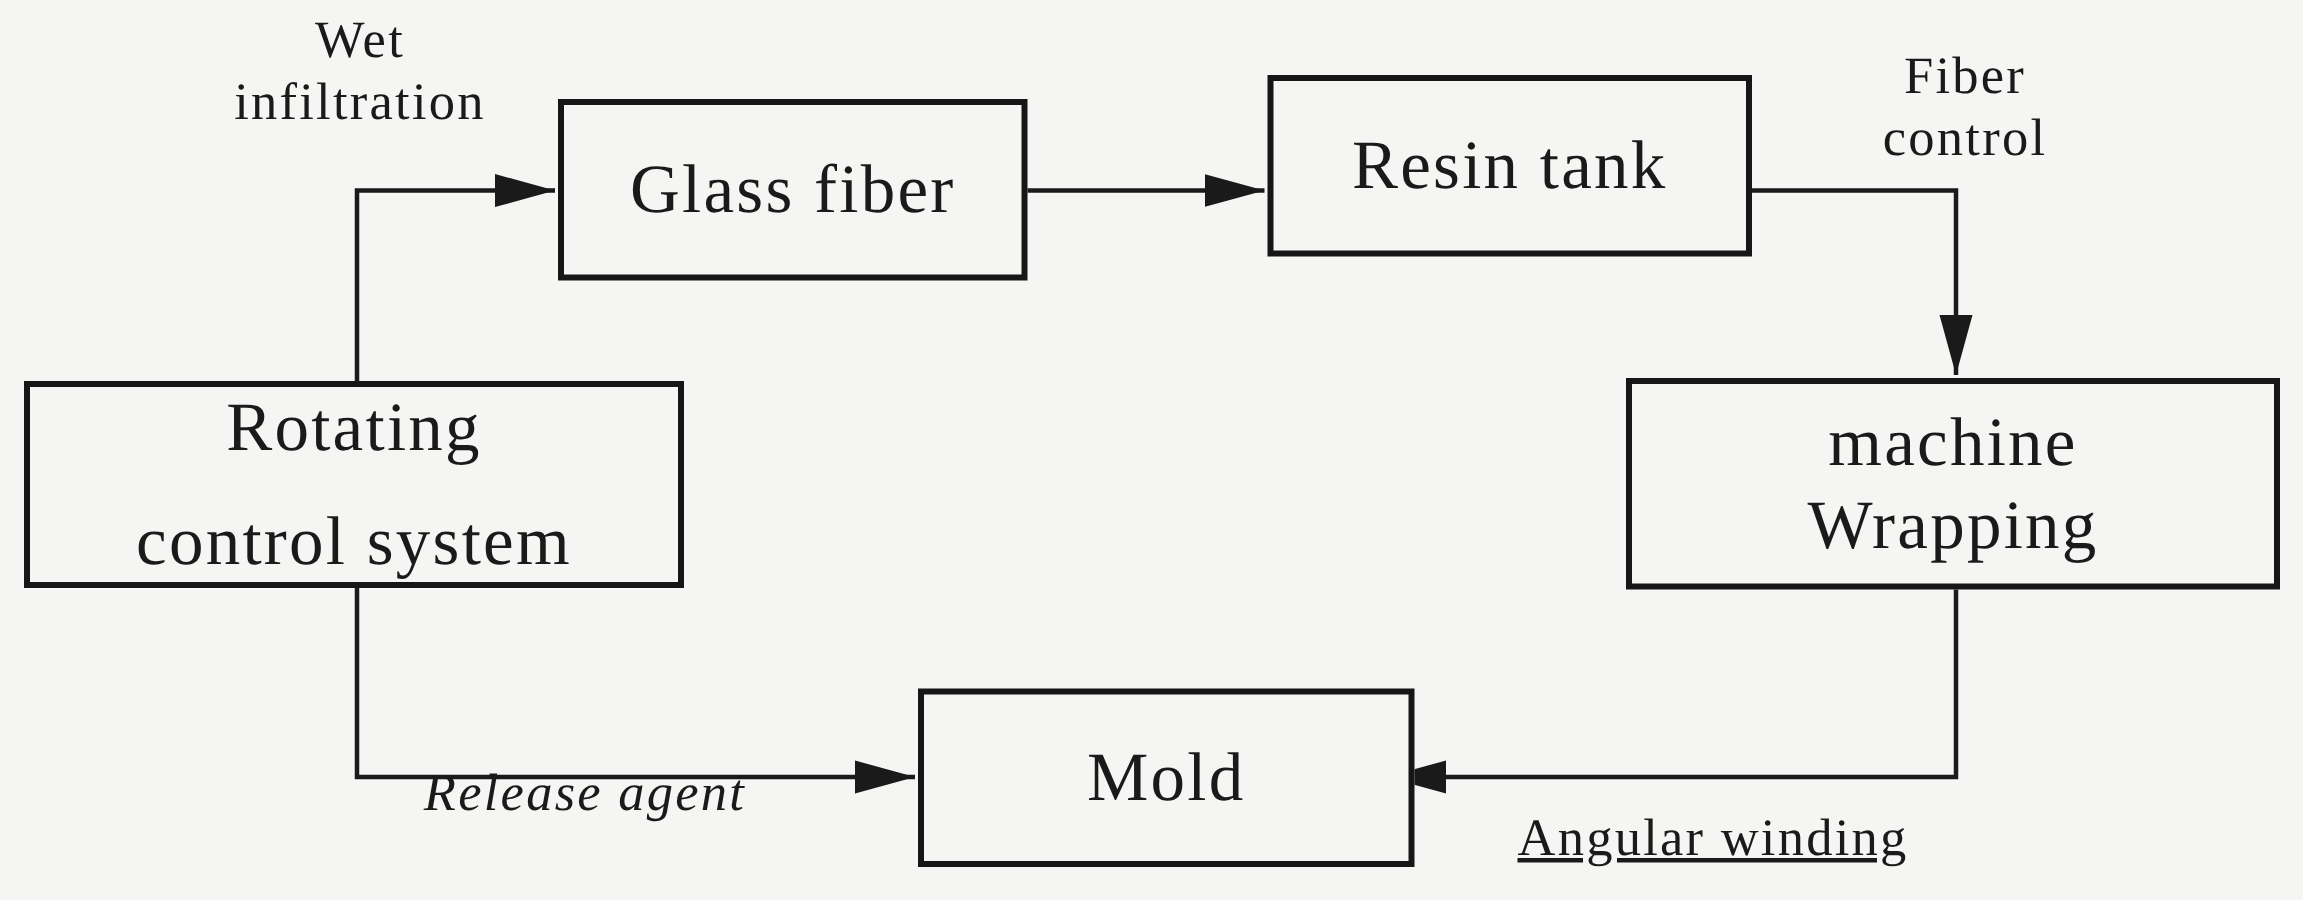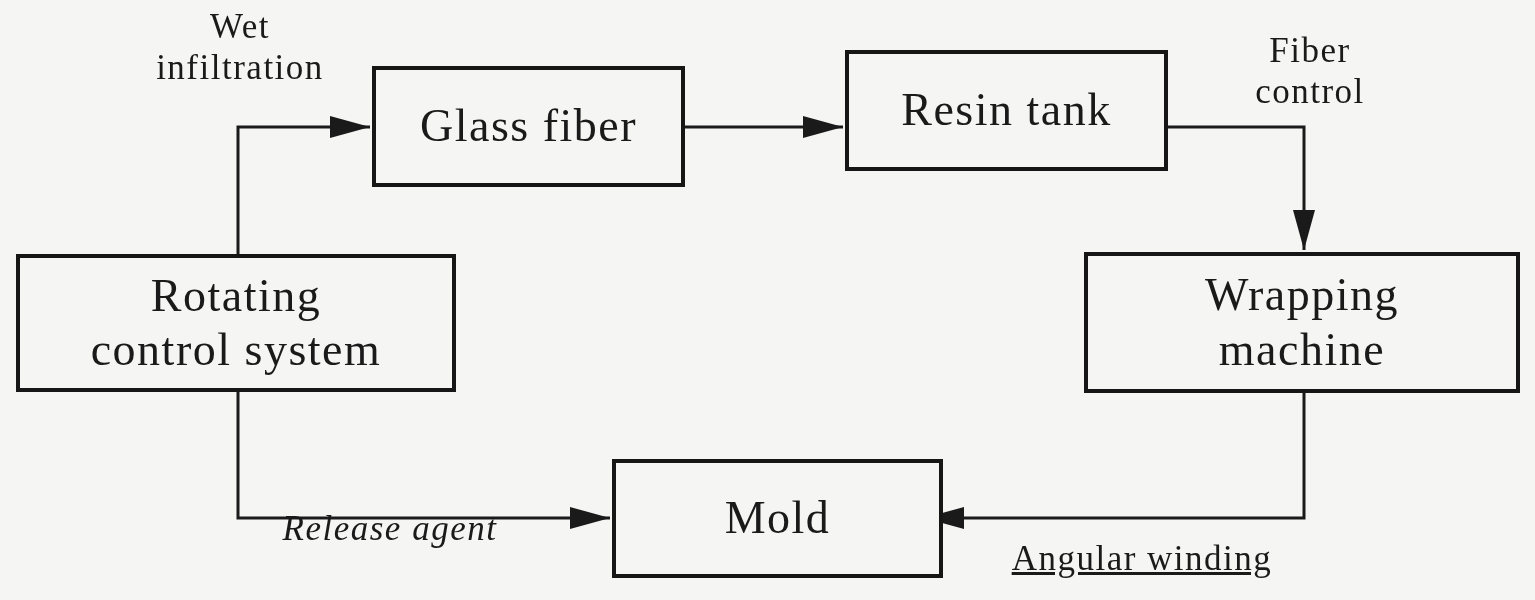--- a/index.html
+++ b/index.html
@@ -43,21 +43,21 @@
     font-size: 35px;
     letter-spacing: 1.5px;
     line-height: 1.18;
     color: #1a1a1a;
   }
   .node span, .edge-label span { display: block; }
 
   
   #node-glass-fiber   { left: 372px;  top: 66px;  width: 313px; height: 121px; }
   #node-resin-tank    { left: 845px;  top: 50px;  width: 323px; height: 121px; }
-  #node-rotating      { left: 16px;   top: 254px; width: 440px; height: 138px; }
+  #node-rotating      { left: 16px;   top: 254px; width: 440px; height: 138px; justify-content: space-between; }
   #node-wrapping      { left: 1084px; top: 252px; width: 436px; height: 141px; }
   #node-mold          { left: 612px;  top: 459px; width: 331px; height: 119px; }
 
   
   #label-wet          { left: 40px;   top: 6px;   width: 400px; }
   #label-prepreg      { left: 1110px; top: 6px;   width: 400px; margin-top: 24px; }
   #label-release      { left: 190px;  top: 508px; width: 400px; font-style: italic; }
   #label-angular      { left: 942px;  top: 538px; width: 400px; text-decoration: underline; }
 </style>
 </head>
@@ -85,22 +85,22 @@
   <div class="node" id="node-resin-tank">
     <span>Resin tank</span>
   </div>
 
   <div class="node" id="node-rotating">
     <span>Rotating</span>
     <span>control system</span>
   </div>
 
   <div class="node" id="node-wrapping">
+    <span>machine</span>
     <span>Wrapping</span>
-    <span>machine</span>
   </div>
 
   <div class="node" id="node-mold">
     <span>Mold</span>
   </div>
 
   <div class="edge-label" id="label-wet">
     <span>Wet</span>
     <span>infiltration</span>
   </div>

